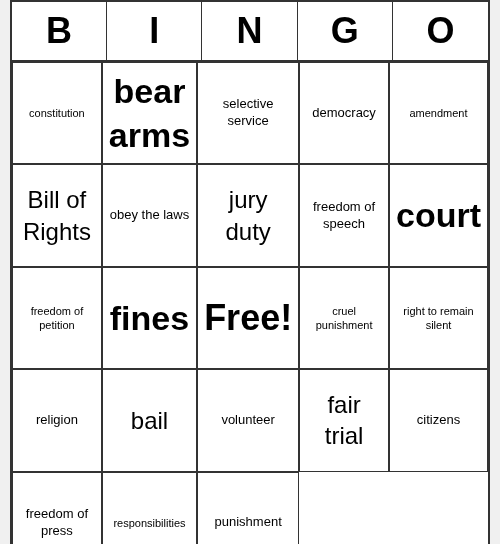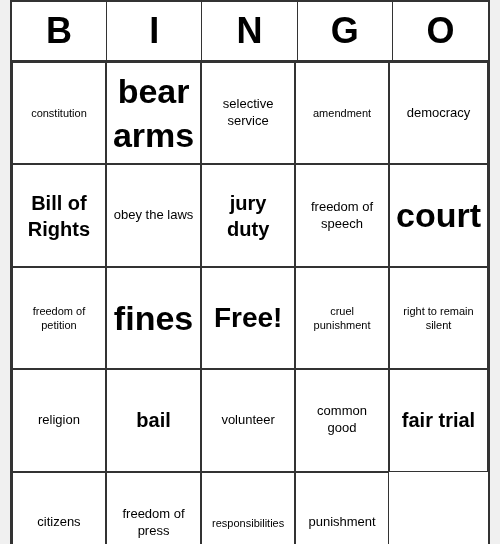--- a/index.html
+++ b/index.html
@@ -45,61 +45,60 @@
       text-align: center;
       padding: 6px;
       font-size: 13px;
       line-height: 1.3;
     }
     .bingo-cell.large-text {
       font-size: 34px;
       font-weight: bold;
     }
     .bingo-cell.medium-text {
-      font-size: 20px;
-      font-weight: bold;
+      font-size: 24px;
+      font-weight: normal;
     }
     .bingo-cell.small-text {
       font-size: 11px;
     }
     .bingo-cell.free {
-      font-size: 28px;
+      font-size: 36px;
       font-weight: bold;
     }
   </style>
 </head>
 <body>
 
 <div class="bingo-card">
   <div class="bingo-header">
     <div class="bingo-header-cell">B</div>
     <div class="bingo-header-cell">I</div>
     <div class="bingo-header-cell">N</div>
     <div class="bingo-header-cell">G</div>
     <div class="bingo-header-cell">O</div>
   </div>
   <div class="bingo-grid" id="grid">
   <div class="bingo-cell small-text">constitution</div>
       <div class="bingo-cell large-text">bear arms</div>
       <div class="bingo-cell">selective service</div>
+      <div class="bingo-cell">democracy</div>
       <div class="bingo-cell small-text">amendment</div>
-      <div class="bingo-cell">democracy</div>
       <div class="bingo-cell medium-text">Bill of Rights</div>
       <div class="bingo-cell">obey the laws</div>
       <div class="bingo-cell medium-text">jury duty</div>
       <div class="bingo-cell">freedom of speech</div>
       <div class="bingo-cell large-text">court</div>
       <div class="bingo-cell small-text">freedom of petition</div>
       <div class="bingo-cell large-text">fines</div>
       <div class="bingo-cell free">Free!</div>
       <div class="bingo-cell small-text">cruel punishment</div>
       <div class="bingo-cell small-text">right to remain silent</div>
       <div class="bingo-cell">religion</div>
       <div class="bingo-cell medium-text">bail</div>
       <div class="bingo-cell">volunteer</div>
-      <div class="bingo-cell">common good</div>
       <div class="bingo-cell medium-text">fair trial</div>
       <div class="bingo-cell">citizens</div>
       <div class="bingo-cell">freedom of press</div>
       <div class="bingo-cell small-text">responsibilities</div>
       <div class="bingo-cell">punishment</div>
     </div>
 </div>
 
 </body></html>

